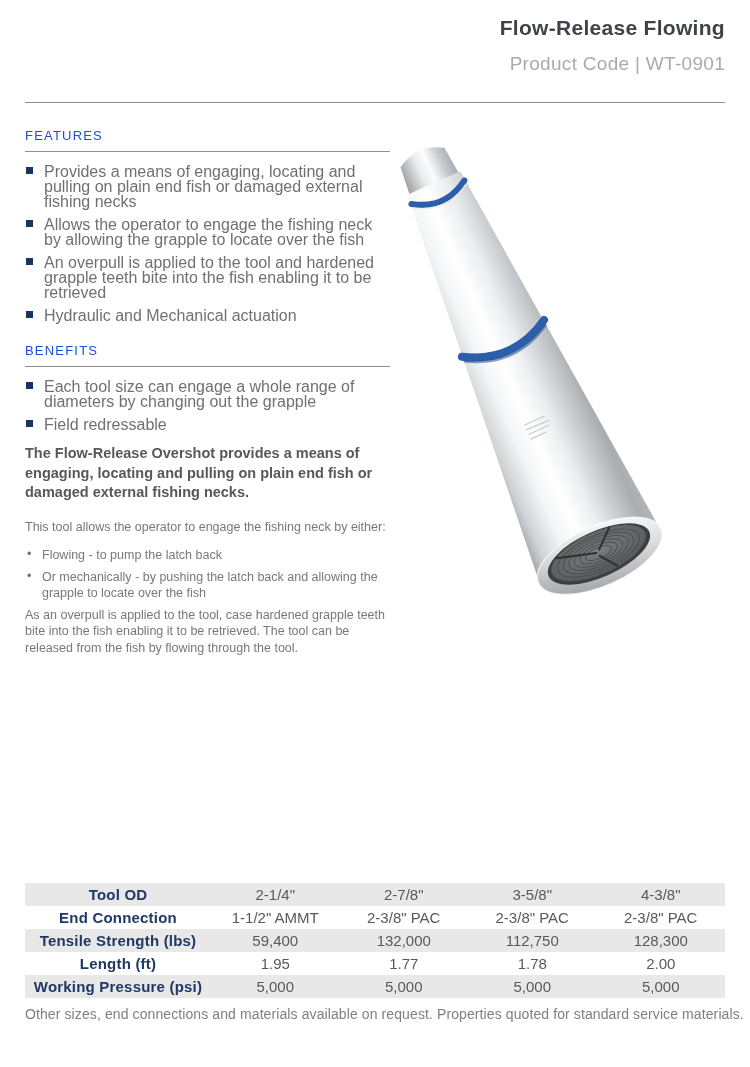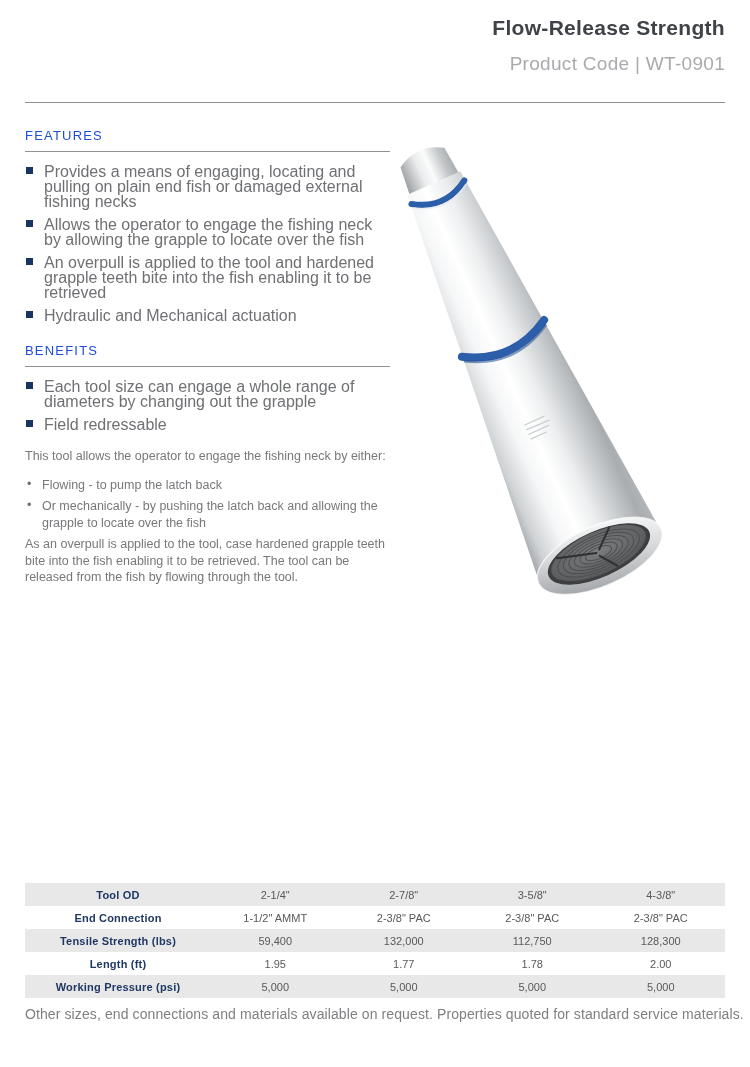--- a/index.html
+++ b/index.html
@@ -32,35 +32,35 @@
   .para{margin-top:16px;font-size:12.5px;line-height:16.5px;color:#77787b;}
   .para.tight{margin-top:0;}
   ul.dot-list{list-style:none;margin:12px 0 0 2px;padding:0;}
   ul.dot-list li{position:relative;padding-left:15px;font-size:12.5px;line-height:16.5px;color:#77787b;margin-bottom:5px;}
   .dot{position:absolute;left:0;top:-1px;color:#6e7073;}
 
   
   .tool-figure{position:absolute;left:382px;top:134px;width:352px;height:496px;}
 
   
-  .spec-table{position:absolute;left:25px;top:883px;width:700px;font-size:11px;}
+  .spec-table{position:absolute;left:25px;top:883px;width:700px;font-size:15px;}
   .trow{display:flex;height:23px;align-items:center;}
   .trow.alt{background:#e8e8e9;}
   .tlabel{width:186px;text-align:center;color:#1f3864;font-weight:bold;letter-spacing:0.2px;}
   .tval{flex:1;text-align:center;color:#58595b;}
 
   .footnote{position:absolute;left:25px;top:1006px;font-size:14px;color:#7d7f82;letter-spacing:0.1px;}
 </style>
 </head>
 <body>
 
 <div class="page">
 
   <div class="header">
-    <div class="title">Flow-Release Strength</div>
+    <div class="title">Flow-Release Flowing</div>
     <div class="subtitle">Product Code | WT-0901</div>
   </div>
   <div class="top-rule"></div>
 
   <div class="left-col">
 
     <div class="sec-head">FEATURES</div>
     <ul class="sq-list" id="features-list">
         <li><span class="sq"></span><span class="li-text">Provides a means of engaging, locating and pulling on plain end fish or damaged external fishing necks</span></li>
         <li><span class="sq"></span><span class="li-text">Allows the operator to engage the fishing neck by allowing the grapple to locate over the fish</span></li>
@@ -69,20 +69,21 @@
       </ul>
 
     <div class="benefits-block">
       <div class="sec-head">BENEFITS</div>
       <ul class="sq-list" id="benefits-list">
           <li><span class="sq"></span><span class="li-text">Each tool size can engage a whole range of diameters by changing out the grapple</span></li>
           <li><span class="sq"></span><span class="li-text">Field redressable</span></li>
         </ul>
     </div>
 
+    <div class="lead">The Flow-Release Overshot provides a means of engaging, locating and pulling on plain end fish or damaged external fishing necks.</div>
     <div class="para">This tool allows the operator to engage the fishing neck by either:</div>
     <ul class="dot-list" id="desc-bullets">
         <li><span class="dot">•</span><span class="li-text">Flowing - to pump the latch back</span></li>
         <li><span class="dot">•</span><span class="li-text">Or mechanically - by pushing the latch back and allowing the grapple to locate over the fish</span></li>
       </ul>
     <div class="para tight">As an overpull is applied to the tool, case hardened grapple teeth bite into the fish enabling it to be retrieved. The tool can be released from the fish by flowing through the tool.</div>
   </div>
 
   <div class="tool-figure">
     <svg viewBox="0 0 352 496" width="352" height="496">

